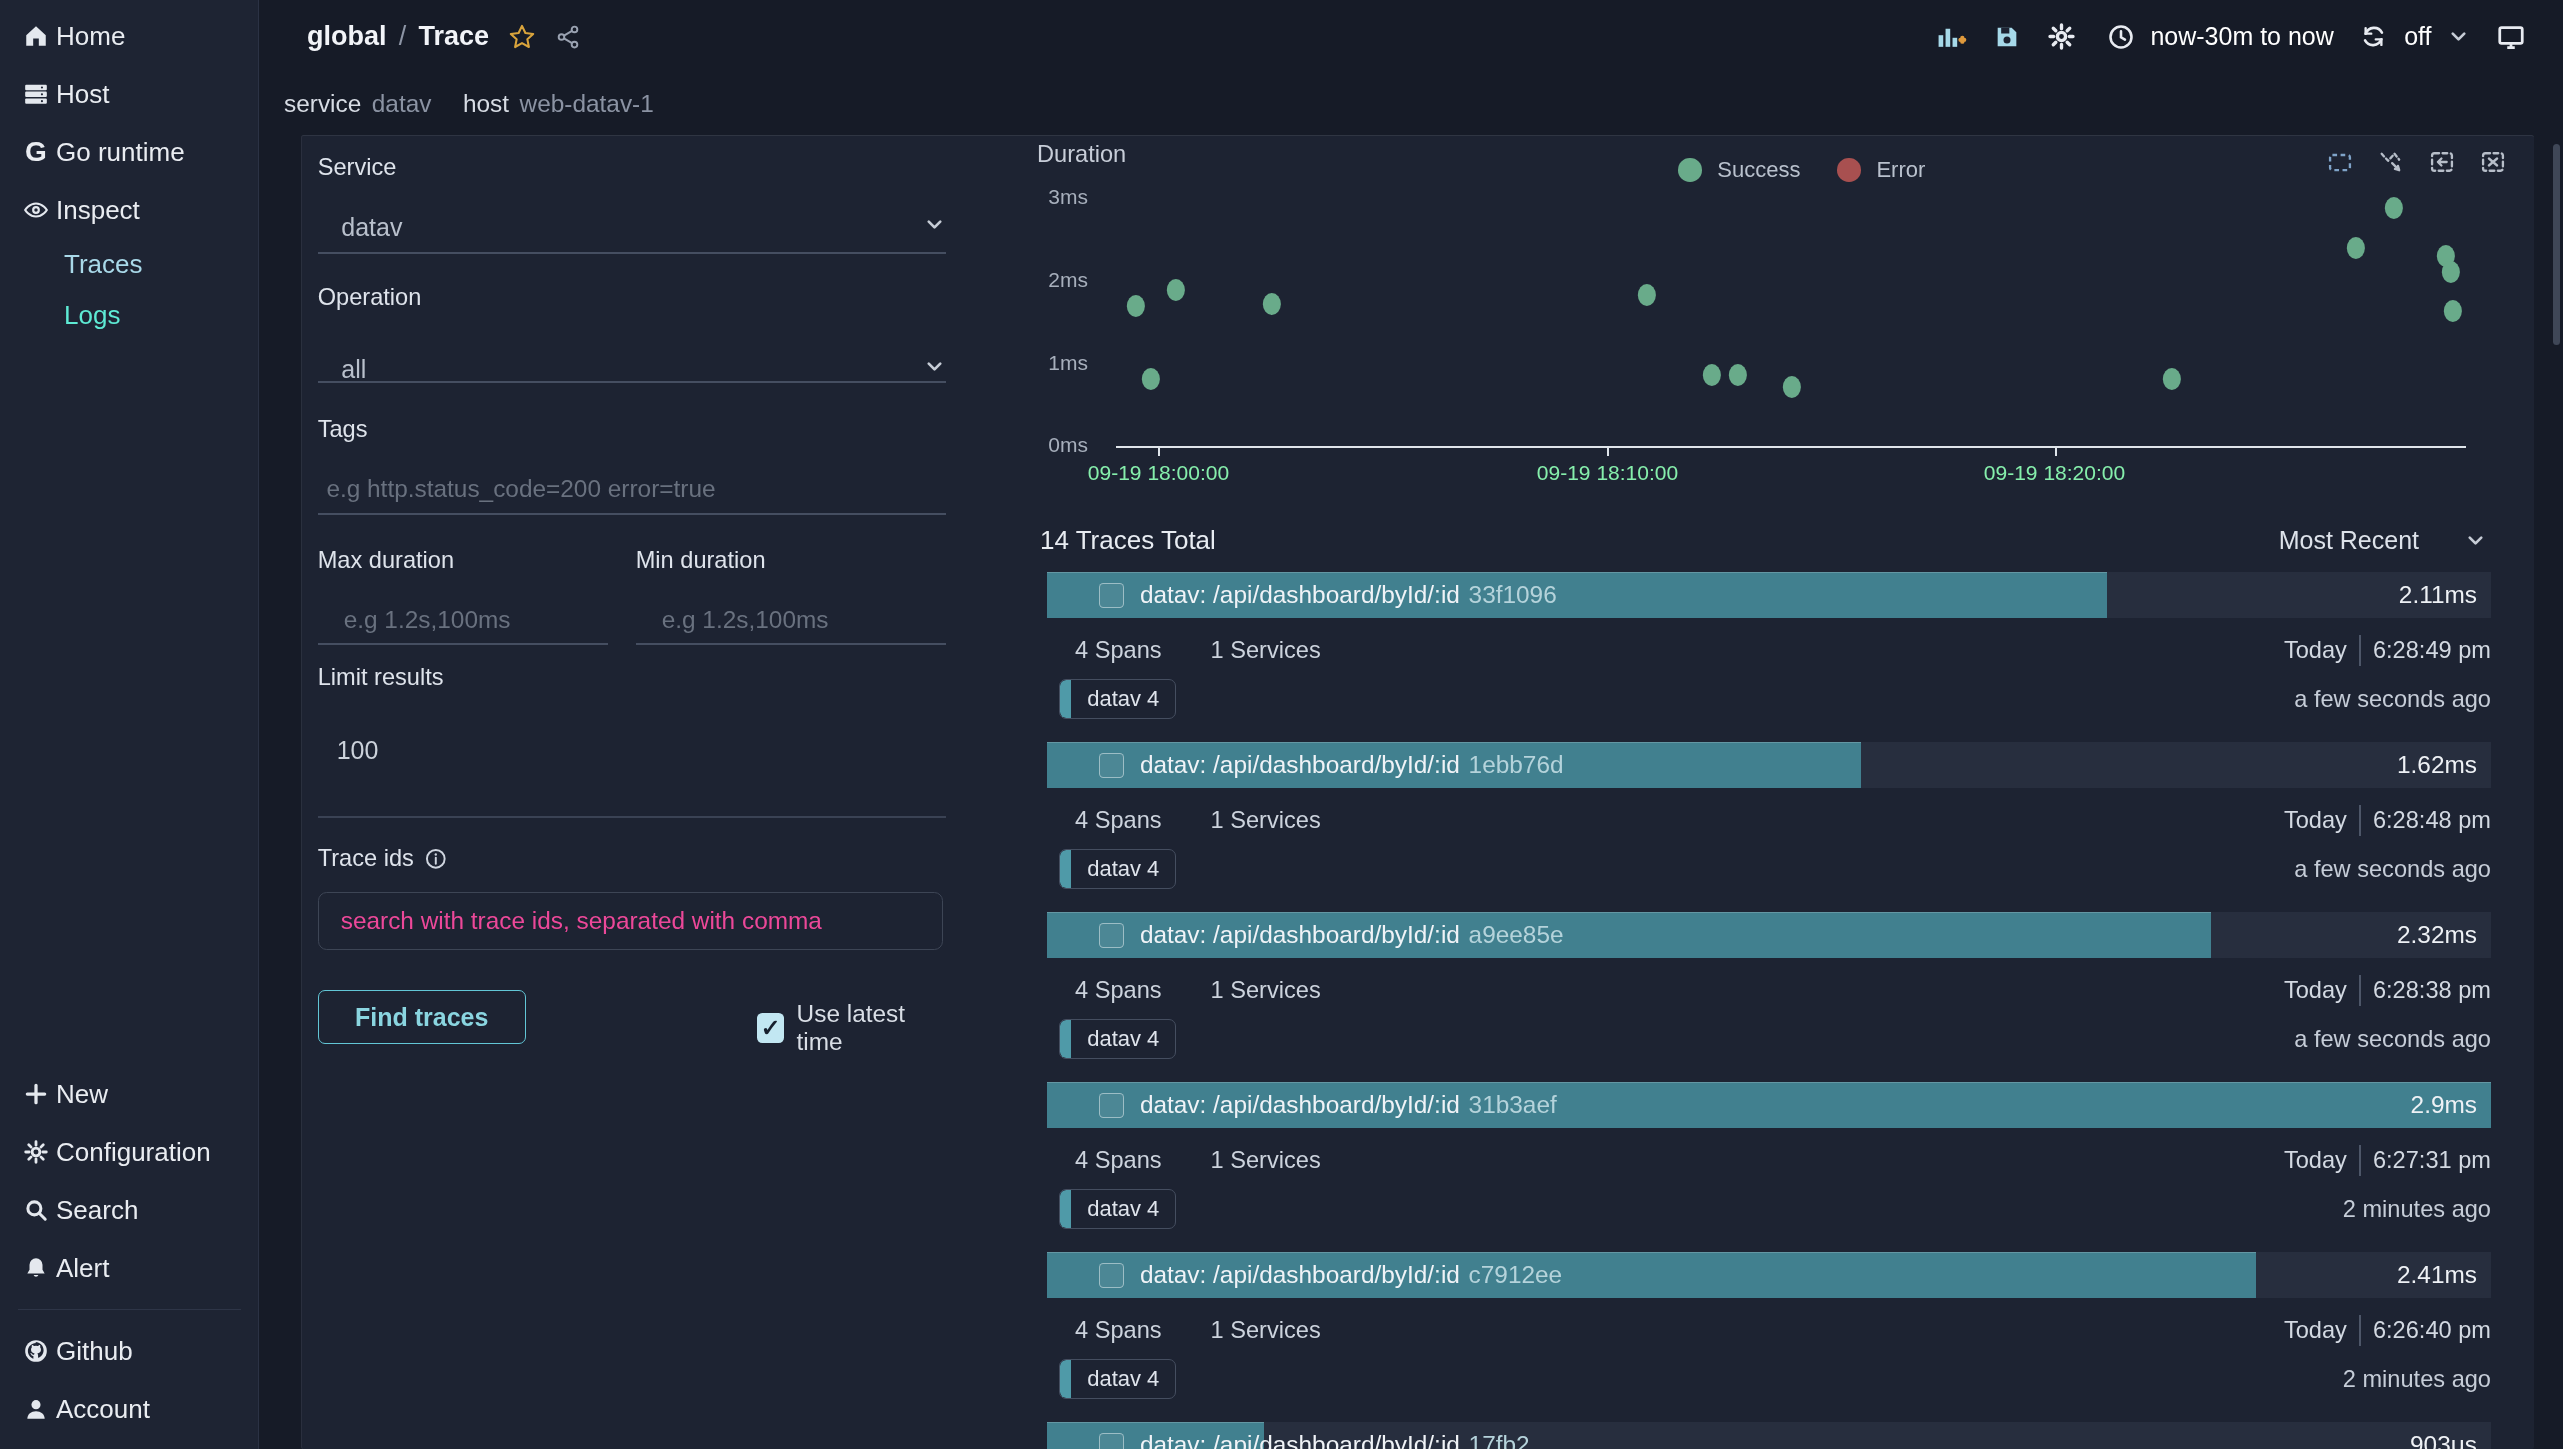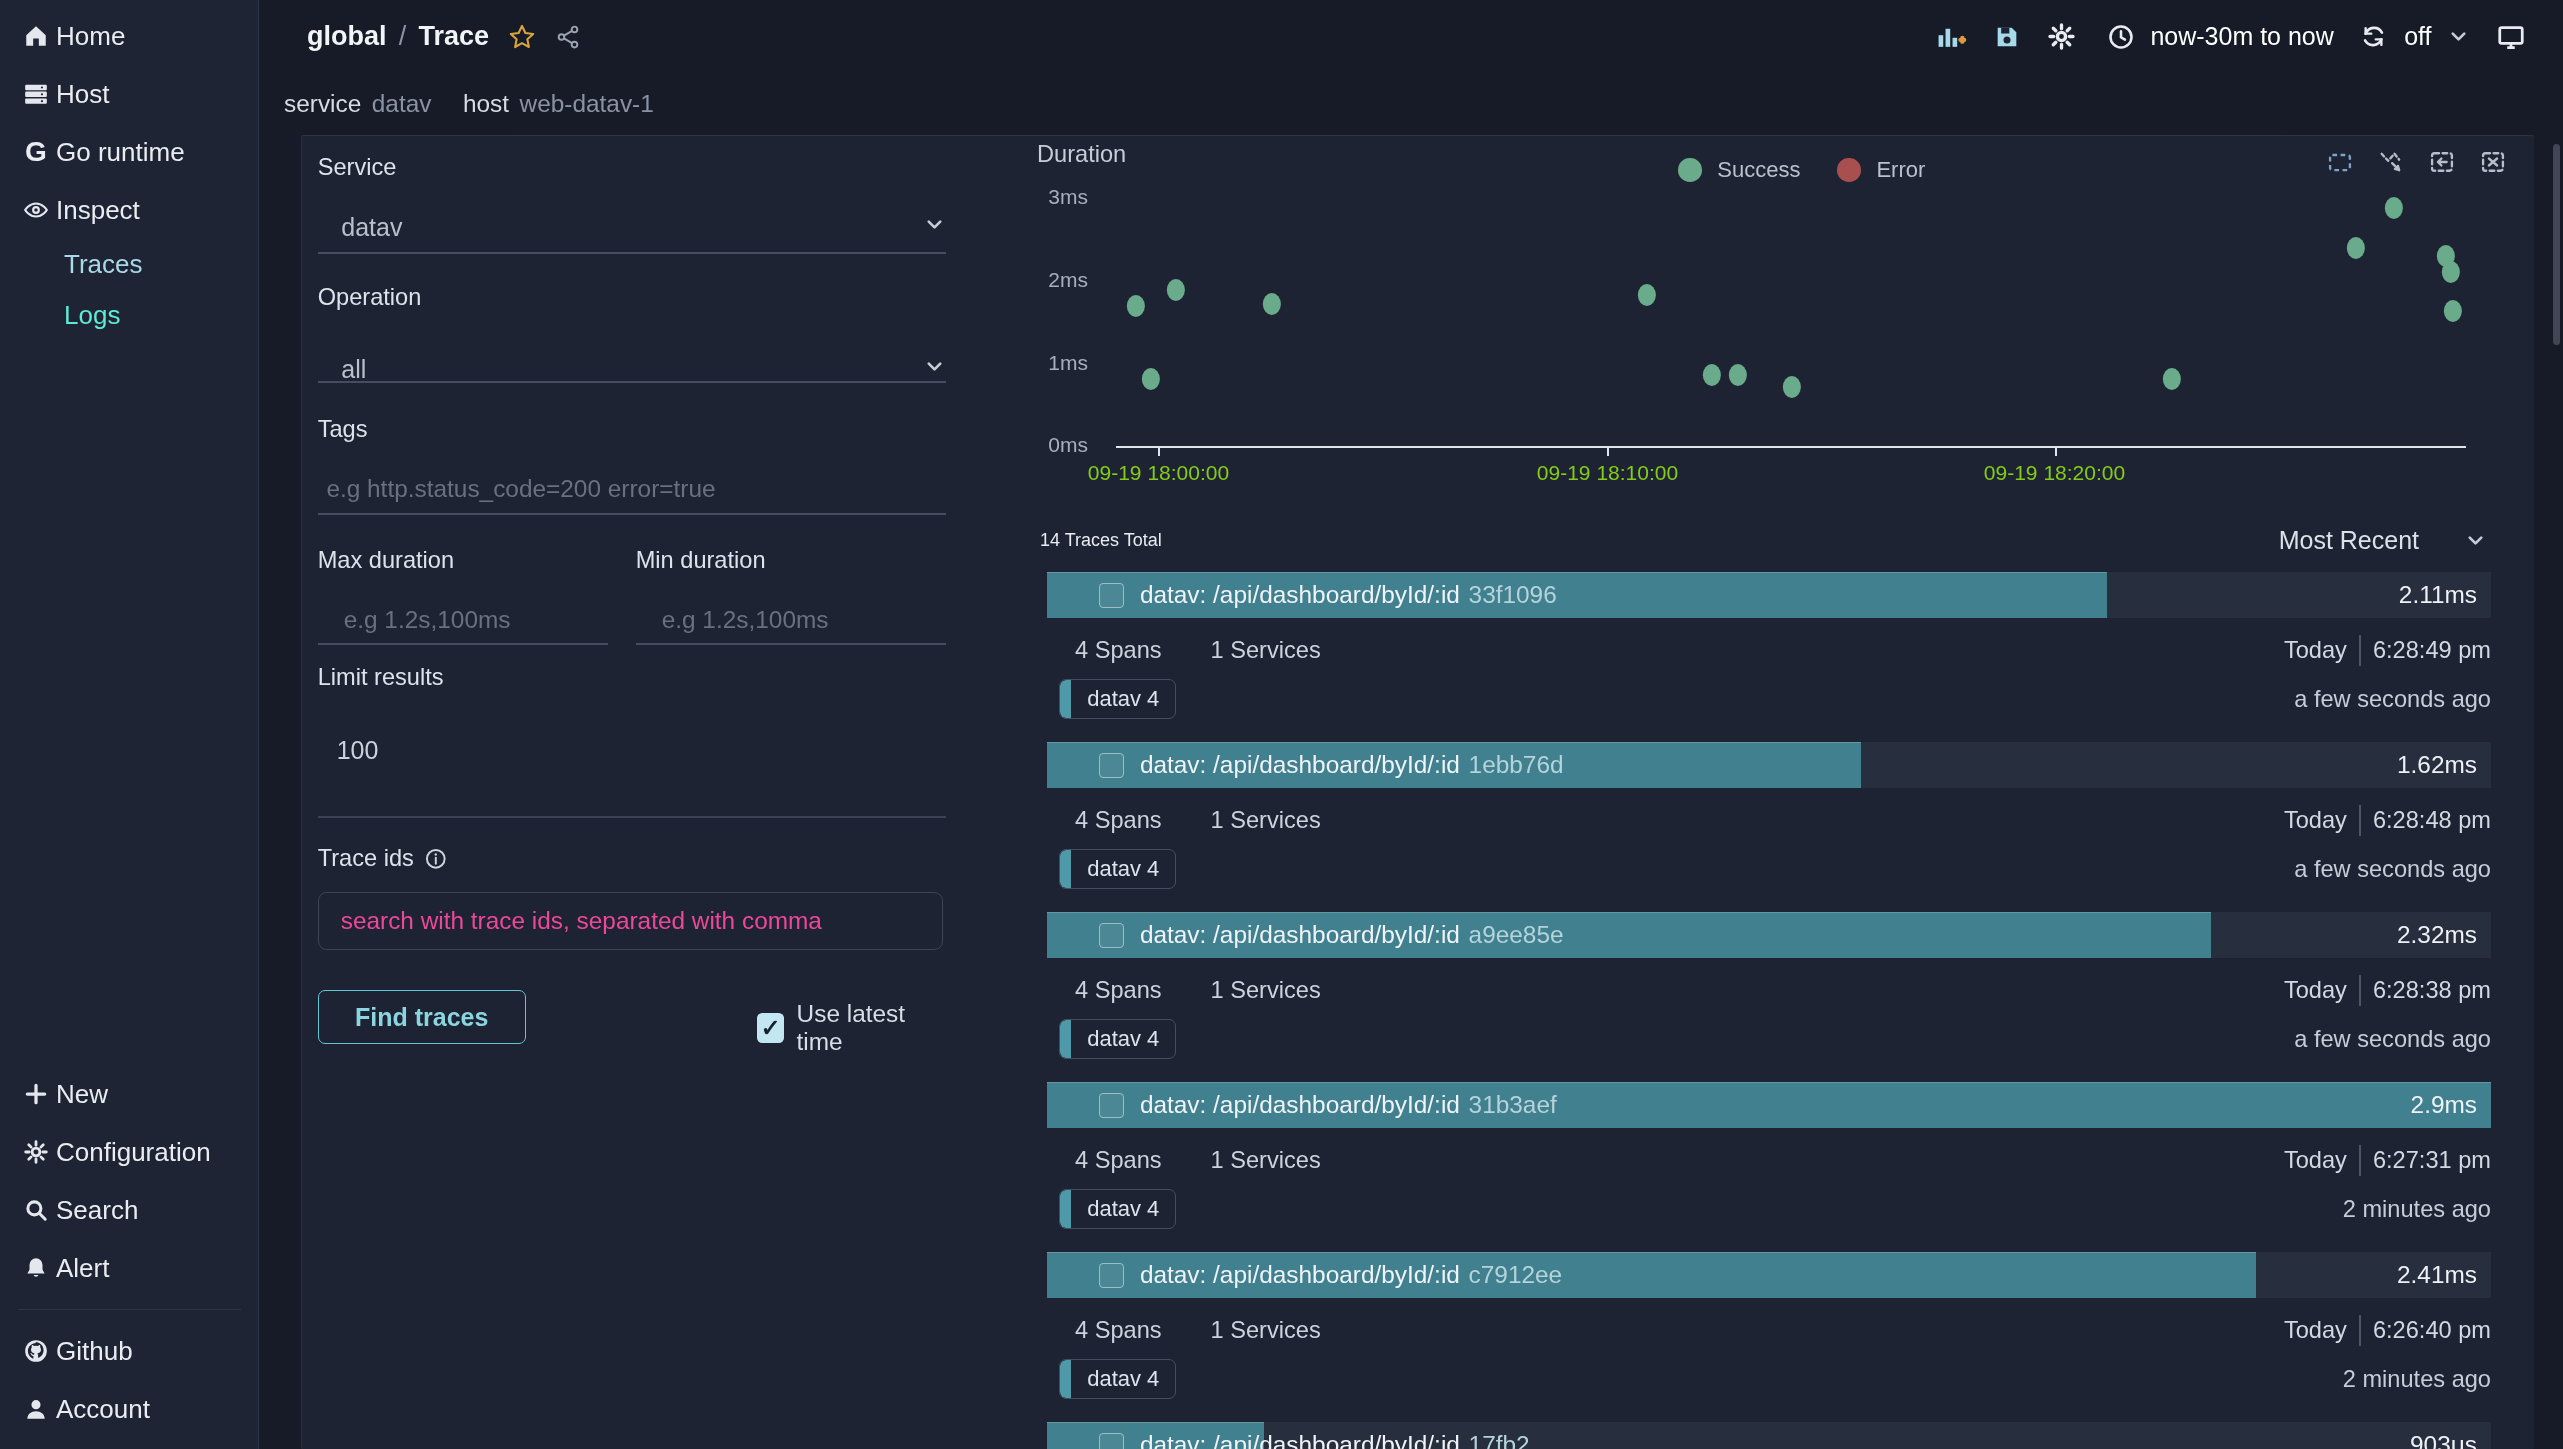--- a/index.html
+++ b/index.html
@@ -68,29 +68,29 @@
   
   .chart-title{position:absolute;left:735px;top:5.2px;font-size:23.6px;color:#c7cdd8;}
   .legend{position:absolute;left:1376px;top:21px;display:flex;align-items:center;gap:15.7px;}
   .lg-dot{width:23.6px;height:23.6px;border-radius:50%;flex:none;}
   .lg-txt{font-size:22px;color:#b9c1cd;margin-right:21px;}
   .toolbox{position:absolute;left:2024px;top:12.2px;display:flex;gap:23px;}
   .toolbox .icon-btn{width:28px;height:28px;}
   .ylab{position:absolute;left:716px;width:70px;text-align:right;font-size:21px;color:#a7afbc;}
   .xaxis{position:absolute;left:814px;top:310px;width:1350px;height:1.7px;background:#dfe4ea;}
   .xtick{position:absolute;top:312px;width:1.7px;height:7.9px;background:#dfe4ea;}
-  .xlab{position:absolute;top:325px;width:227px;text-align:center;font-size:21px;color:#84cc16;}
+  .xlab{position:absolute;top:325px;width:227px;text-align:center;font-size:21px;color:#86efac;}
   .scatter{position:absolute;left:0;top:0;width:100%;height:375px;pointer-events:none;}
   .dot{position:absolute;width:18.3px;height:22px;border-radius:50%;background:#69ab8a;
        transform:translate(-50%,-50%);}
 
   
   .tl-header{position:absolute;left:738px;top:382px;right:47px;height:45px;
              display:flex;align-items:center;}
-  .tl-total{font-size:18px;color:#e8ecf2;}
+  .tl-total{font-size:26px;color:#e8ecf2;}
   .tl-sort{margin-left:auto;display:flex;align-items:center;gap:45px;font-size:25px;color:#dde2ea;cursor:pointer;}
   .tlist{position:absolute;left:745px;top:436px;width:1444px;}
   .tgroup{position:relative;height:170px;}
   .tbar{position:relative;height:46px;background:#272e3e;cursor:pointer;}
   .tfill{position:absolute;left:0;top:0;bottom:0;background:#41808f;
          border-top:1.7px solid rgba(255,255,255,.18);box-sizing:border-box;}
   .tbar-content{position:absolute;inset:0;display:flex;align-items:center;padding:0 14px 0 12.2px;margin-left:40px;}
   .tcheck{width:23px;height:23px;border:1.7px solid rgba(255,255,255,.45);border-radius:4.4px;
           background:rgba(255,255,255,.06);flex:none;cursor:pointer;}
   .ttitle{margin-left:15.7px;font-size:24.4px;color:#f0f3f7;white-space:nowrap;}

